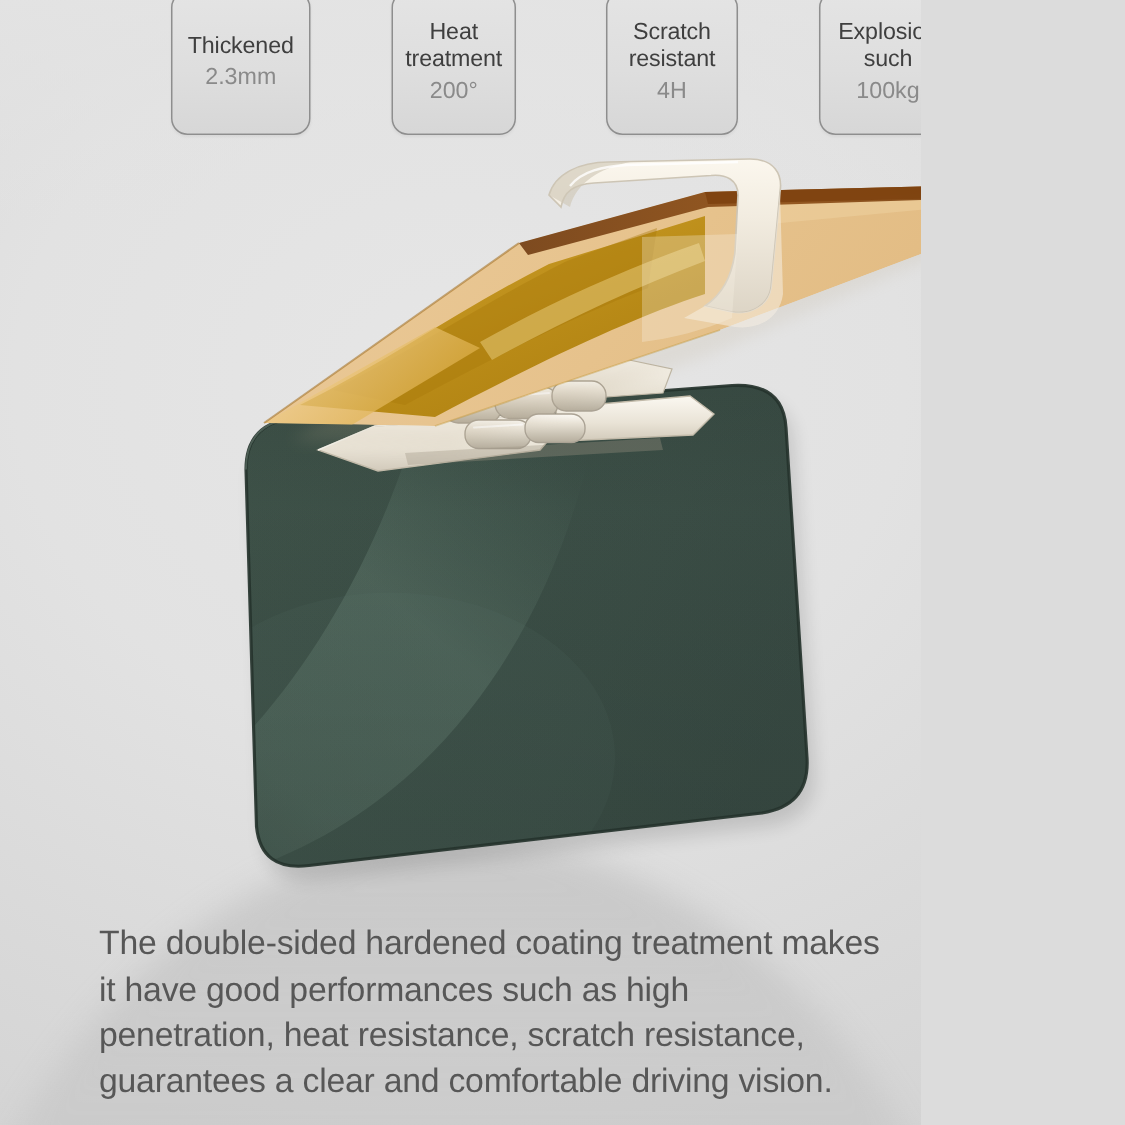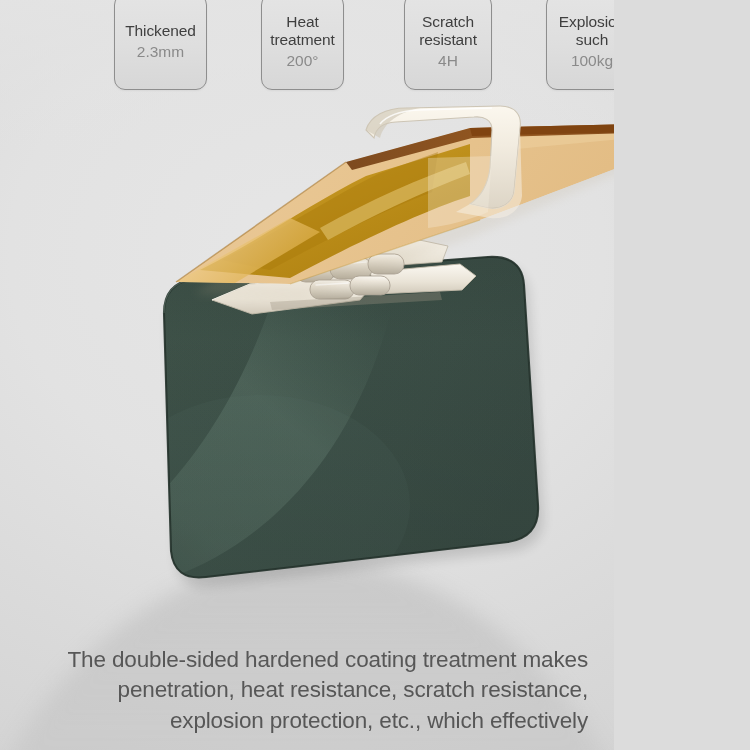--- a/index.html
+++ b/index.html
@@ -90,26 +90,26 @@
     position:absolute; left:140px; top:255px;
     width:430px; height:330px;
   }
   #green-svg { position:absolute; inset:0; width:100%; height:100%; overflow:visible; }
 
   
   #caption {
     position:absolute;
     left:0; right:0; bottom:14px;
     z-index:45;
-    text-align:right;
+    text-align:left;
     color:#575757;
     font-size:22.5px;
     line-height:30.5px;
     letter-spacing:-.15px;
-    padding:0 26px;
+    padding:0 66px;
   }
   #caption .ln { display:block; white-space:nowrap; }
 </style>
 </head>
 <body>
 
 <div id="stage">
   <div id="top-wash"></div>
   <div id="floor-vignette"></div>
 
@@ -310,16 +310,17 @@
                    C 350,112 336,120 320,118 L 286,112 Z" fill="#f5efe3" opacity="0.55"></path>
           <path d="M 258,58 L 322,56 L 318,112 C 300,120 276,126 258,128 Z" fill="#f7f1e6" opacity="0.30"></path>
         </g>
       </svg>
     </div>
 
   </div>
 
   <div id="caption">
     <span class="ln">The double-sided hardened coating treatment makes</span>
+    <span class="ln">it have good performances such as high</span>
     <span class="ln">penetration, heat resistance, scratch resistance,</span>
-    <span class="ln">explosion protection, etc., which effectively</span>
+    <span class="ln">guarantees a clear and comfortable driving vision.</span>
   </div>
 </div>
 
 </body></html>

